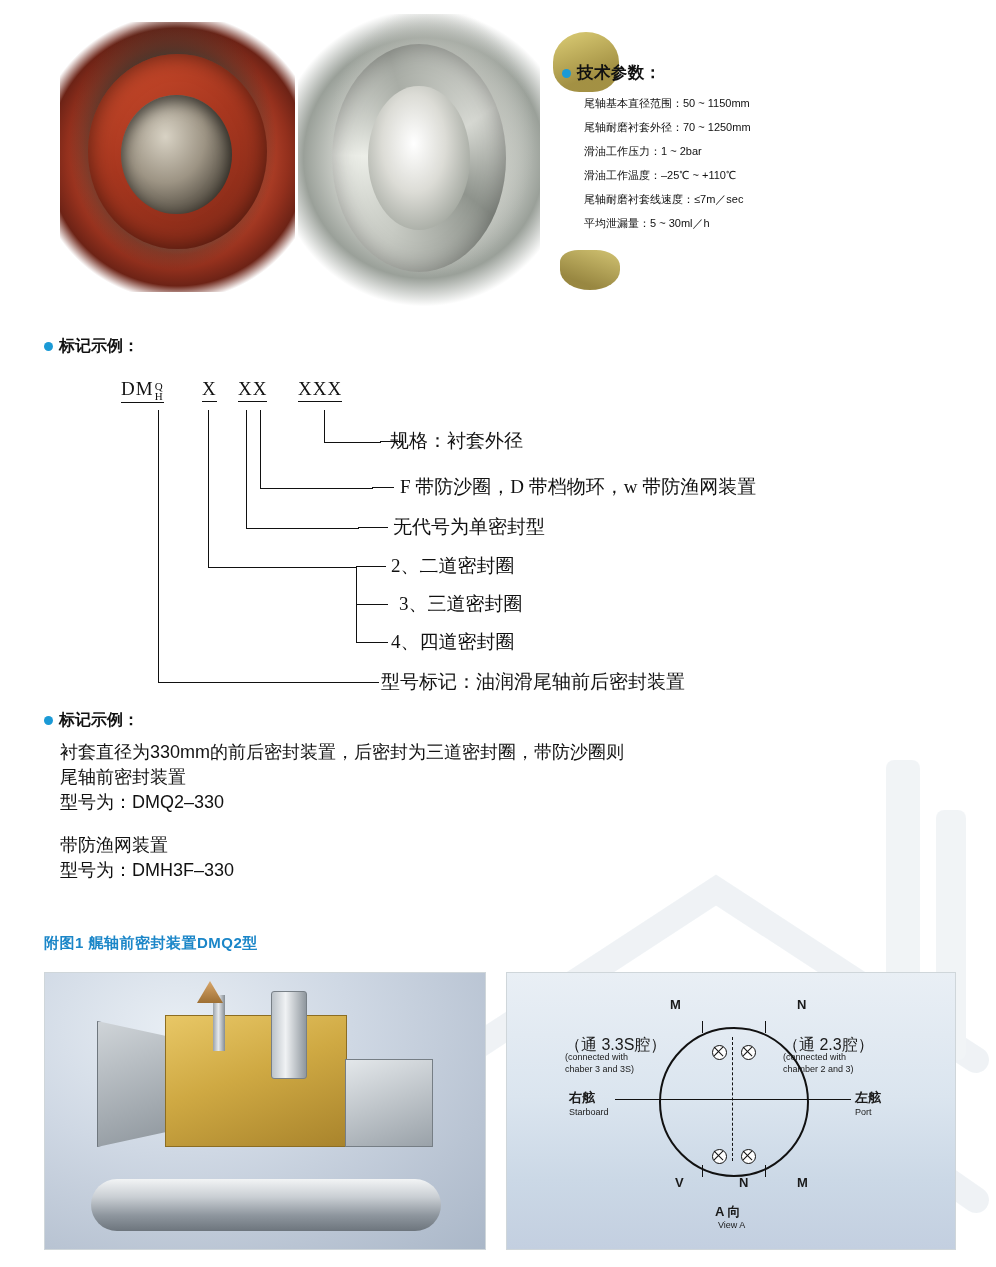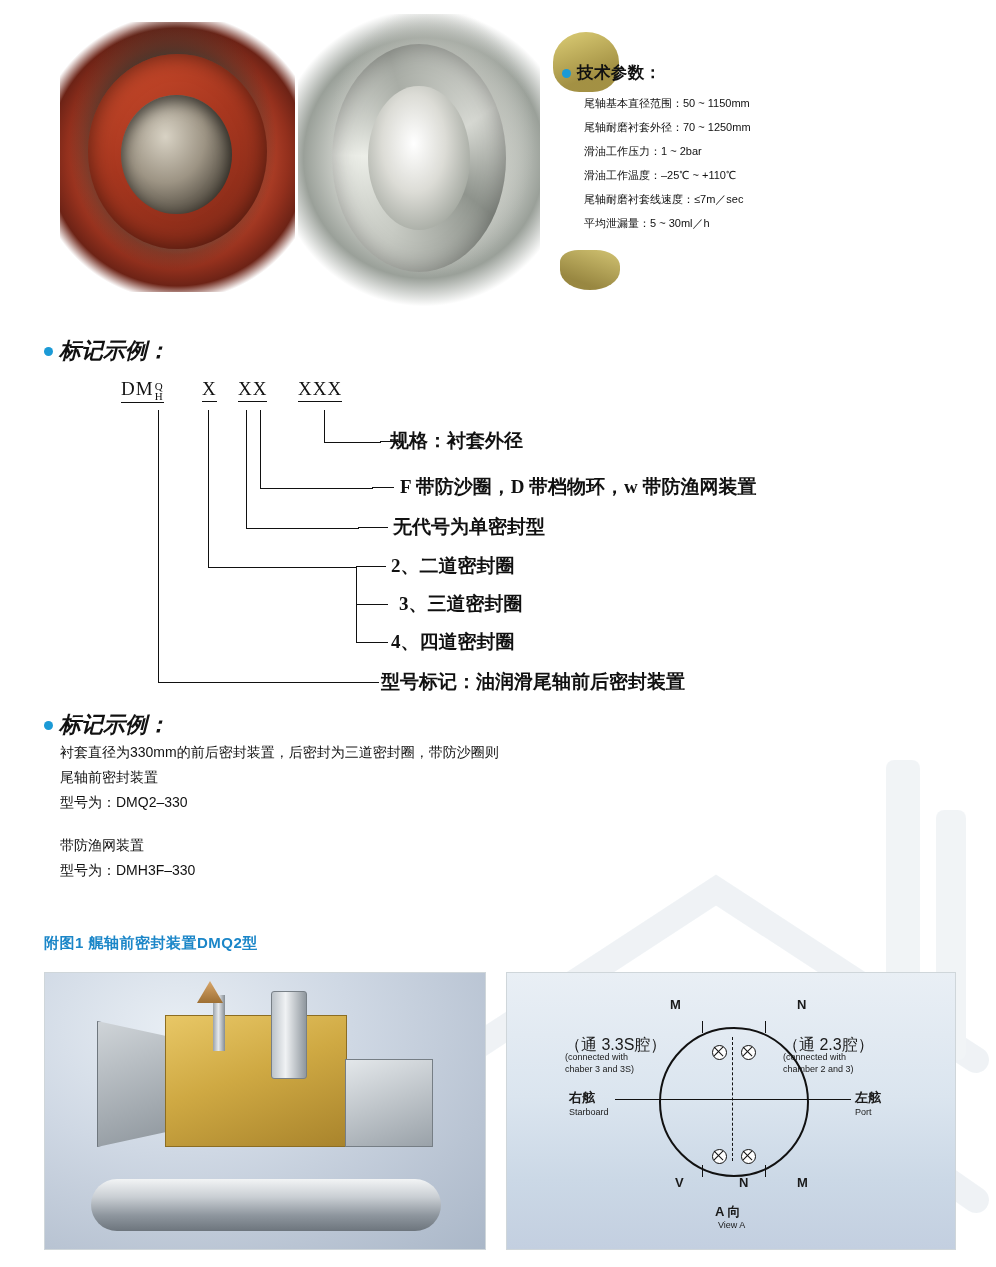--- a/index.html
+++ b/index.html
@@ -134,26 +134,25 @@
   .spec-list li {
     font-size: 11px;
     line-height: 24px;
     color: #111;
     white-space: nowrap;
   }
 
   
   .section-head {
     position: absolute;
-    font-size: 22px;
+    font-size: 16px;
     font-weight: 700;
     color: #111;
     display: flex;
     align-items: center;
-    font-style: italic;
   }
   #mark-head-1 { left: 44px; top: 336px; }
   #mark-head-2 { left: 44px; top: 710px; }
 
   .code-diagram {
     position: absolute;
     left: 110px;
     top: 366px;
     width: 850px;
     height: 330px;
@@ -188,30 +187,29 @@
   .leader-flat {
     position: absolute;
     border-bottom: 1.4px solid #111;
   }
   .desc {
     position: absolute;
     font-size: 19px;
     color: #111;
     white-space: nowrap;
     font-family: "Liberation Serif", serif;
-    font-weight: bold;
   }
 
   
   .mark2-body {
     position: absolute;
     left: 60px;
     top: 740px;
     width: 700px;
-    font-size: 14px;
+    font-size: 18px;
     line-height: 25px;
     color: #111;
   }
   .mark2-body .gap { height: 18px; }
 
   
   .fig-caption {
     position: absolute;
     left: 44px;
     top: 934px;

